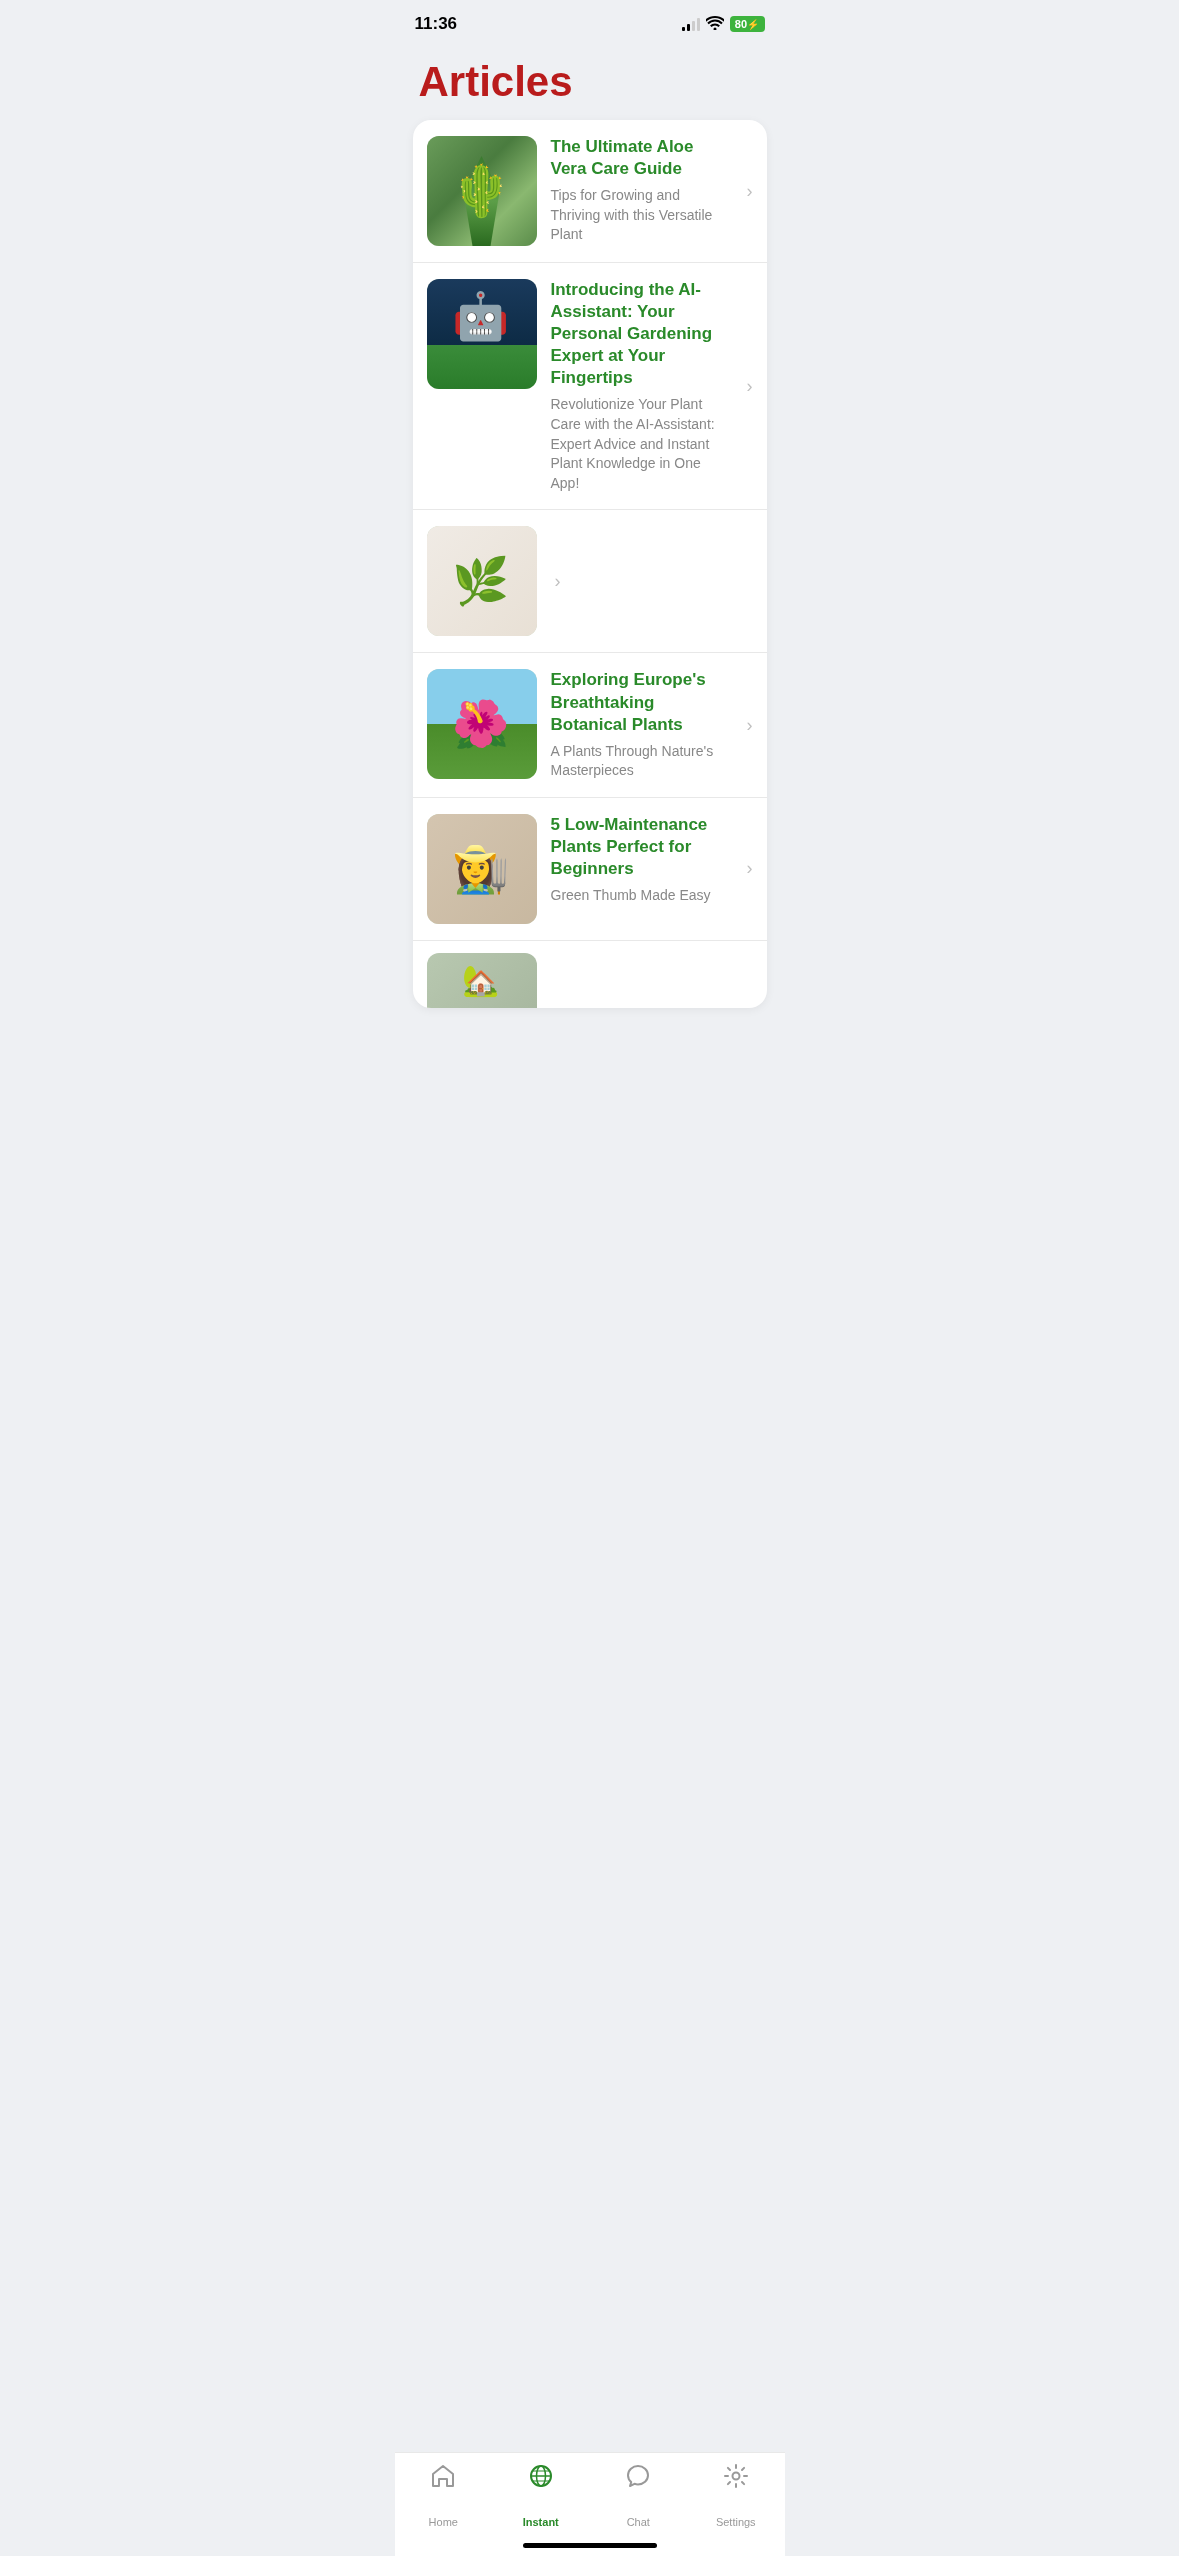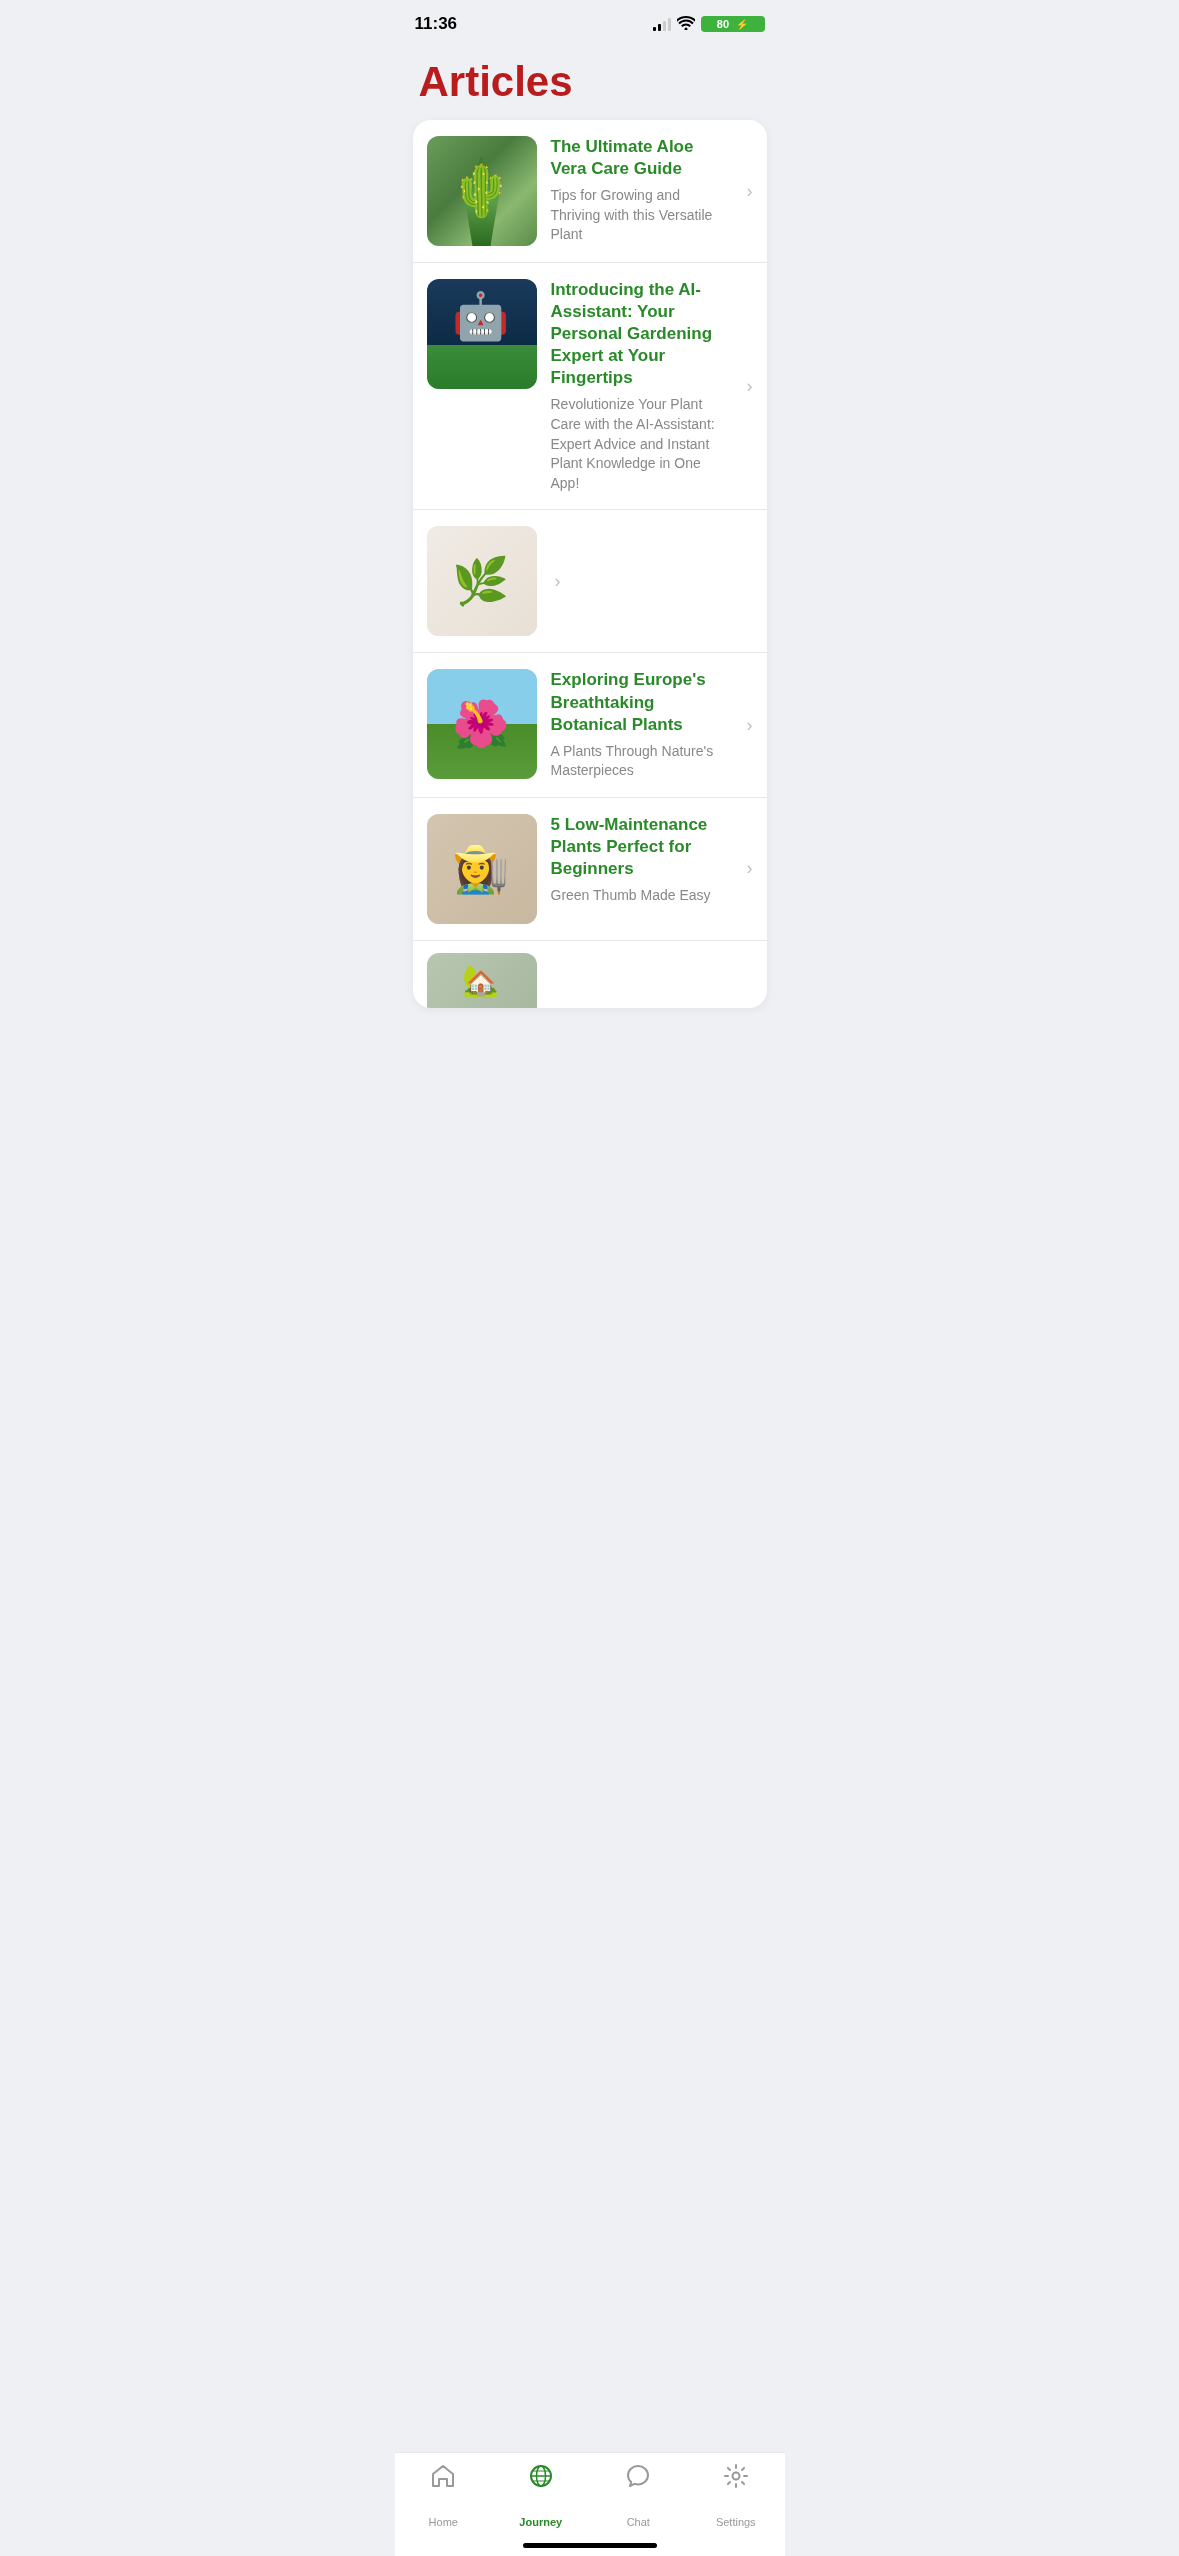--- a/index.html
+++ b/index.html
@@ -47,25 +47,25 @@
     .signal-bar.dim { background: #ccc; }
     .wifi-icon {
       font-size: 13px;
       color: #000;
     }
     .battery-badge {
       background: #3db33d;
       color: #fff;
       font-size: 11px;
       font-weight: 700;
-      padding: 2px 16px;
+      padding: 2px 5px;
       border-radius: 4px;
       display: flex;
       align-items: center;
-      gap: 7px;
+      gap: 0;
     }
     .battery-bolt { font-size: 10px; }
 
     
     .page-title {
       font-size: 42px;
       font-weight: 800;
       color: #b91c1c;
       padding: 18px 24px 14px 24px;
     }
@@ -382,21 +382,21 @@
 
   <div class="nav-item active">
     <div class="nav-icon">
       <svg viewBox="0 0 26 26" fill="none" xmlns="http://www.w3.org/2000/svg">
         <circle cx="13" cy="13" r="10" stroke="#2a8a2a" stroke-width="2"></circle>
         <ellipse cx="13" cy="13" rx="4.5" ry="10" stroke="#2a8a2a" stroke-width="1.5"></ellipse>
         <path d="M3 13h20" stroke="#2a8a2a" stroke-width="1.5"></path>
         <path d="M5 8h16M5 18h16" stroke="#2a8a2a" stroke-width="1.2"></path>
       </svg>
     </div>
-    <span class="nav-label">Journey</span>
+    <span class="nav-label">Instant</span>
   </div>
 
   <div class="nav-item">
     <div class="nav-icon">
       <svg viewBox="0 0 26 26" fill="none" xmlns="http://www.w3.org/2000/svg">
         <path d="M13 3C7.5 3 3 7.1 3 12.2c0 2.7 1.2 5.1 3.2 6.9L5 23l4.5-2.2C10.6 21.2 11.8 21.4 13 21.4c5.5 0 10-4.1 10-9.2C23 7.1 18.5 3 13 3z" stroke="#999" stroke-width="2" fill="none" stroke-linejoin="round"></path>
       </svg>
     </div>
     <span class="nav-label">Chat</span>
   </div>

